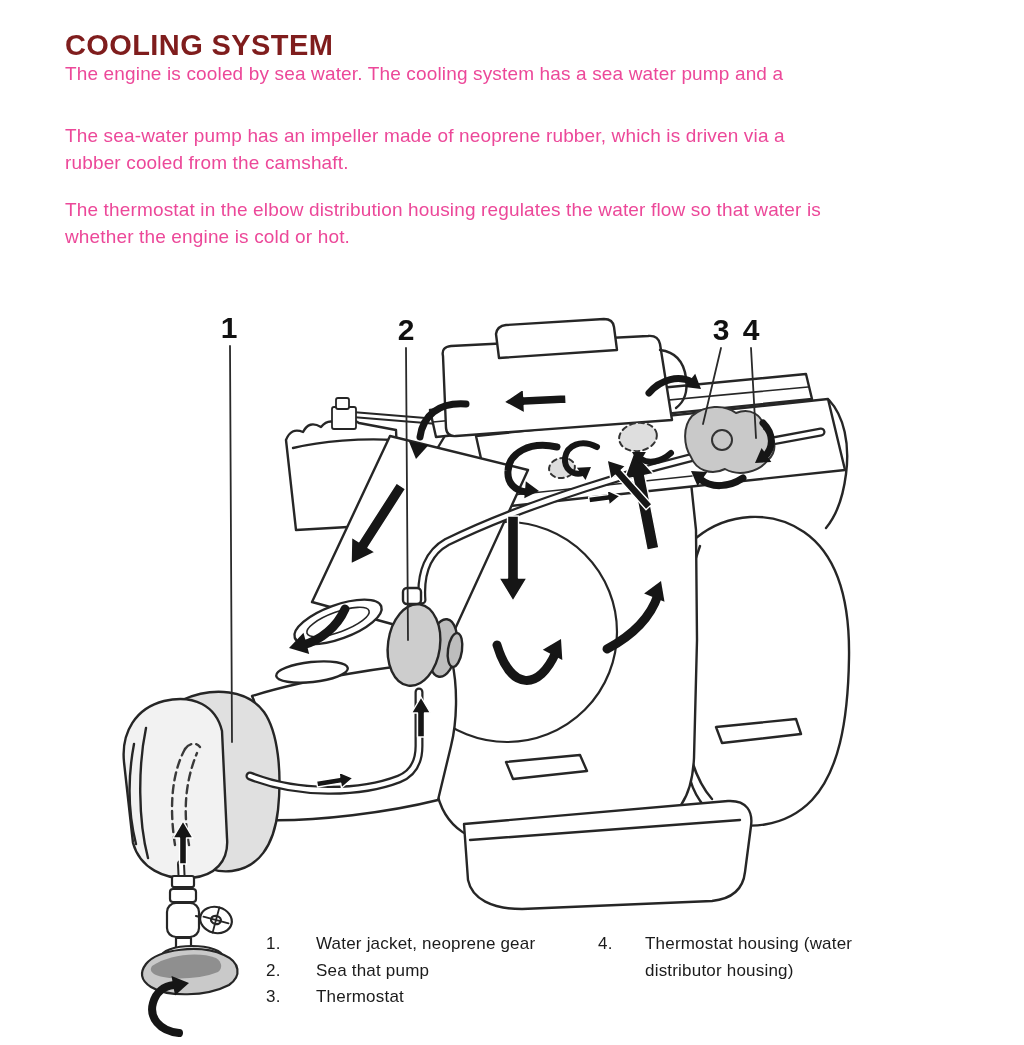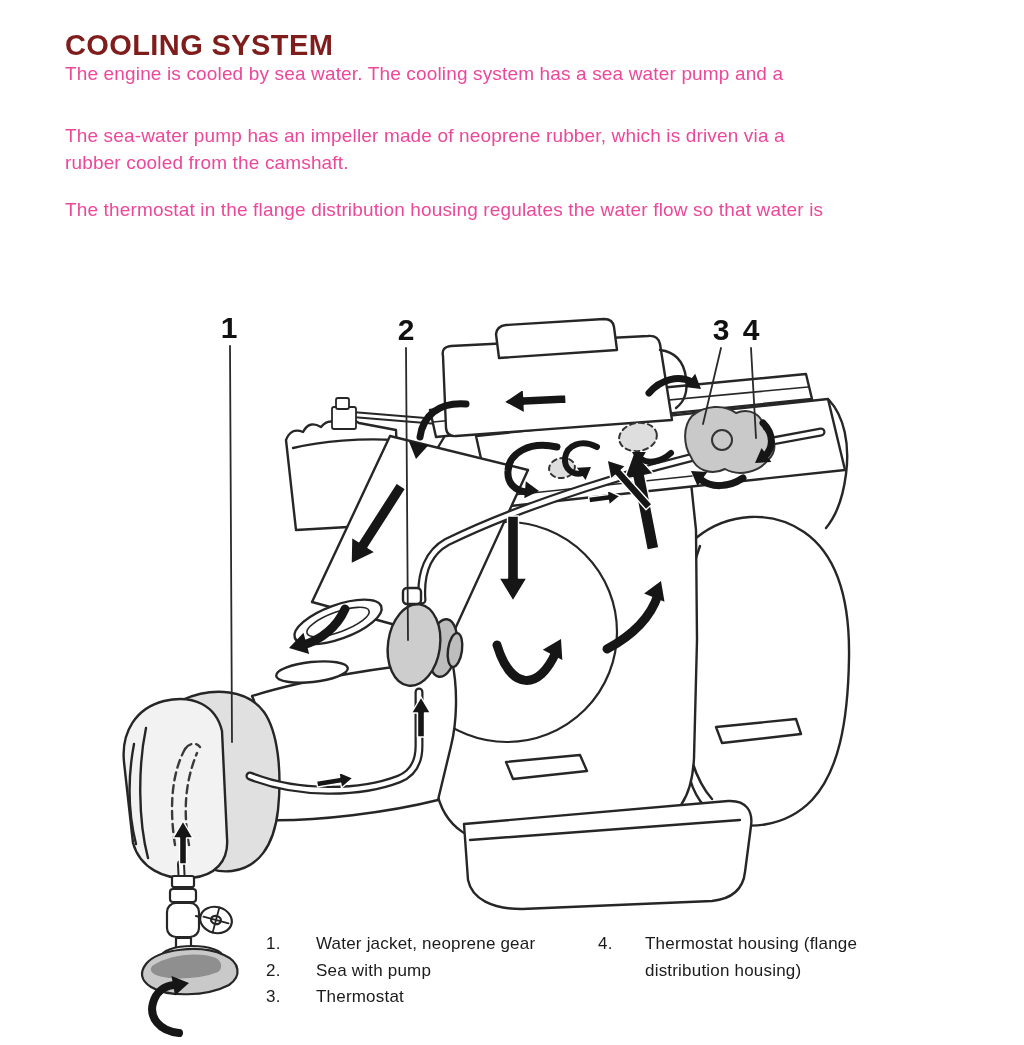--- a/index.html
+++ b/index.html
@@ -28,21 +28,22 @@
 <h1 class="page-title">COOLING SYSTEM</h1>
 
 <div class="para" id="p1">
   <div>The engine is cooled by sea water. The cooling system has a sea water pump and a</div>
 </div>
 <div class="para" id="p2">
   <div>The sea-water pump has an impeller made of neoprene rubber, which is driven via a</div>
   <div>rubber cooled from the camshaft.</div>
 </div>
 <div class="para" id="p3">
-  <div>The thermostat in the flange distribution housing regulates the water flow so that water is</div>
+  <div>The thermostat in the elbow distribution housing regulates the water flow so that water is</div>
+  <div>whether the engine is cold or hot.</div>
 </div>
 
 <svg class="figure-svg" viewBox="0 0 1024 1045" fill="none" stroke-linecap="round" stroke-linejoin="round">
 
   <g stroke="#262626" stroke-width="2.4">
 
     <g>
       <path fill="#fff" d="M696,538 C728,512 772,510 804,532 C836,554 850,598 849,658 C848,724 838,772 812,800 C786,827 744,833 716,816 C697,804 688,782 686,756 L684,602 C683,572 686,550 696,538 Z"></path>
       <path d="M700,546 C684,588 678,648 682,704 C685,748 696,781 712,799"></path>
     </g>
@@ -196,22 +197,22 @@
 </svg>
 
 <div class="legend">
   <div class="num" style="top:0">
     <span>1.</span></div>
   <div class="lab" style="top:0">
     <span>Water jacket, neoprene gear</span></div>
   <div class="num" style="top:26.5px">
     <span>2.</span></div>
   <div class="lab" style="top:26.5px">
-    <span>Sea with pump</span></div>
+    <span>Sea that pump</span></div>
   <div class="num" style="top:53px">
     <span>3.</span></div>
   <div class="lab" style="top:53px">
     <span>Thermostat</span></div>
   <div class="num4">
     <span>4.</span></div>
   <div class="lab4">
-    <span>Thermostat housing (flange distribution housing)</span></div>
+    <span>Thermostat housing (water distributor housing)</span></div>
 </div>
 
 </body></html>

